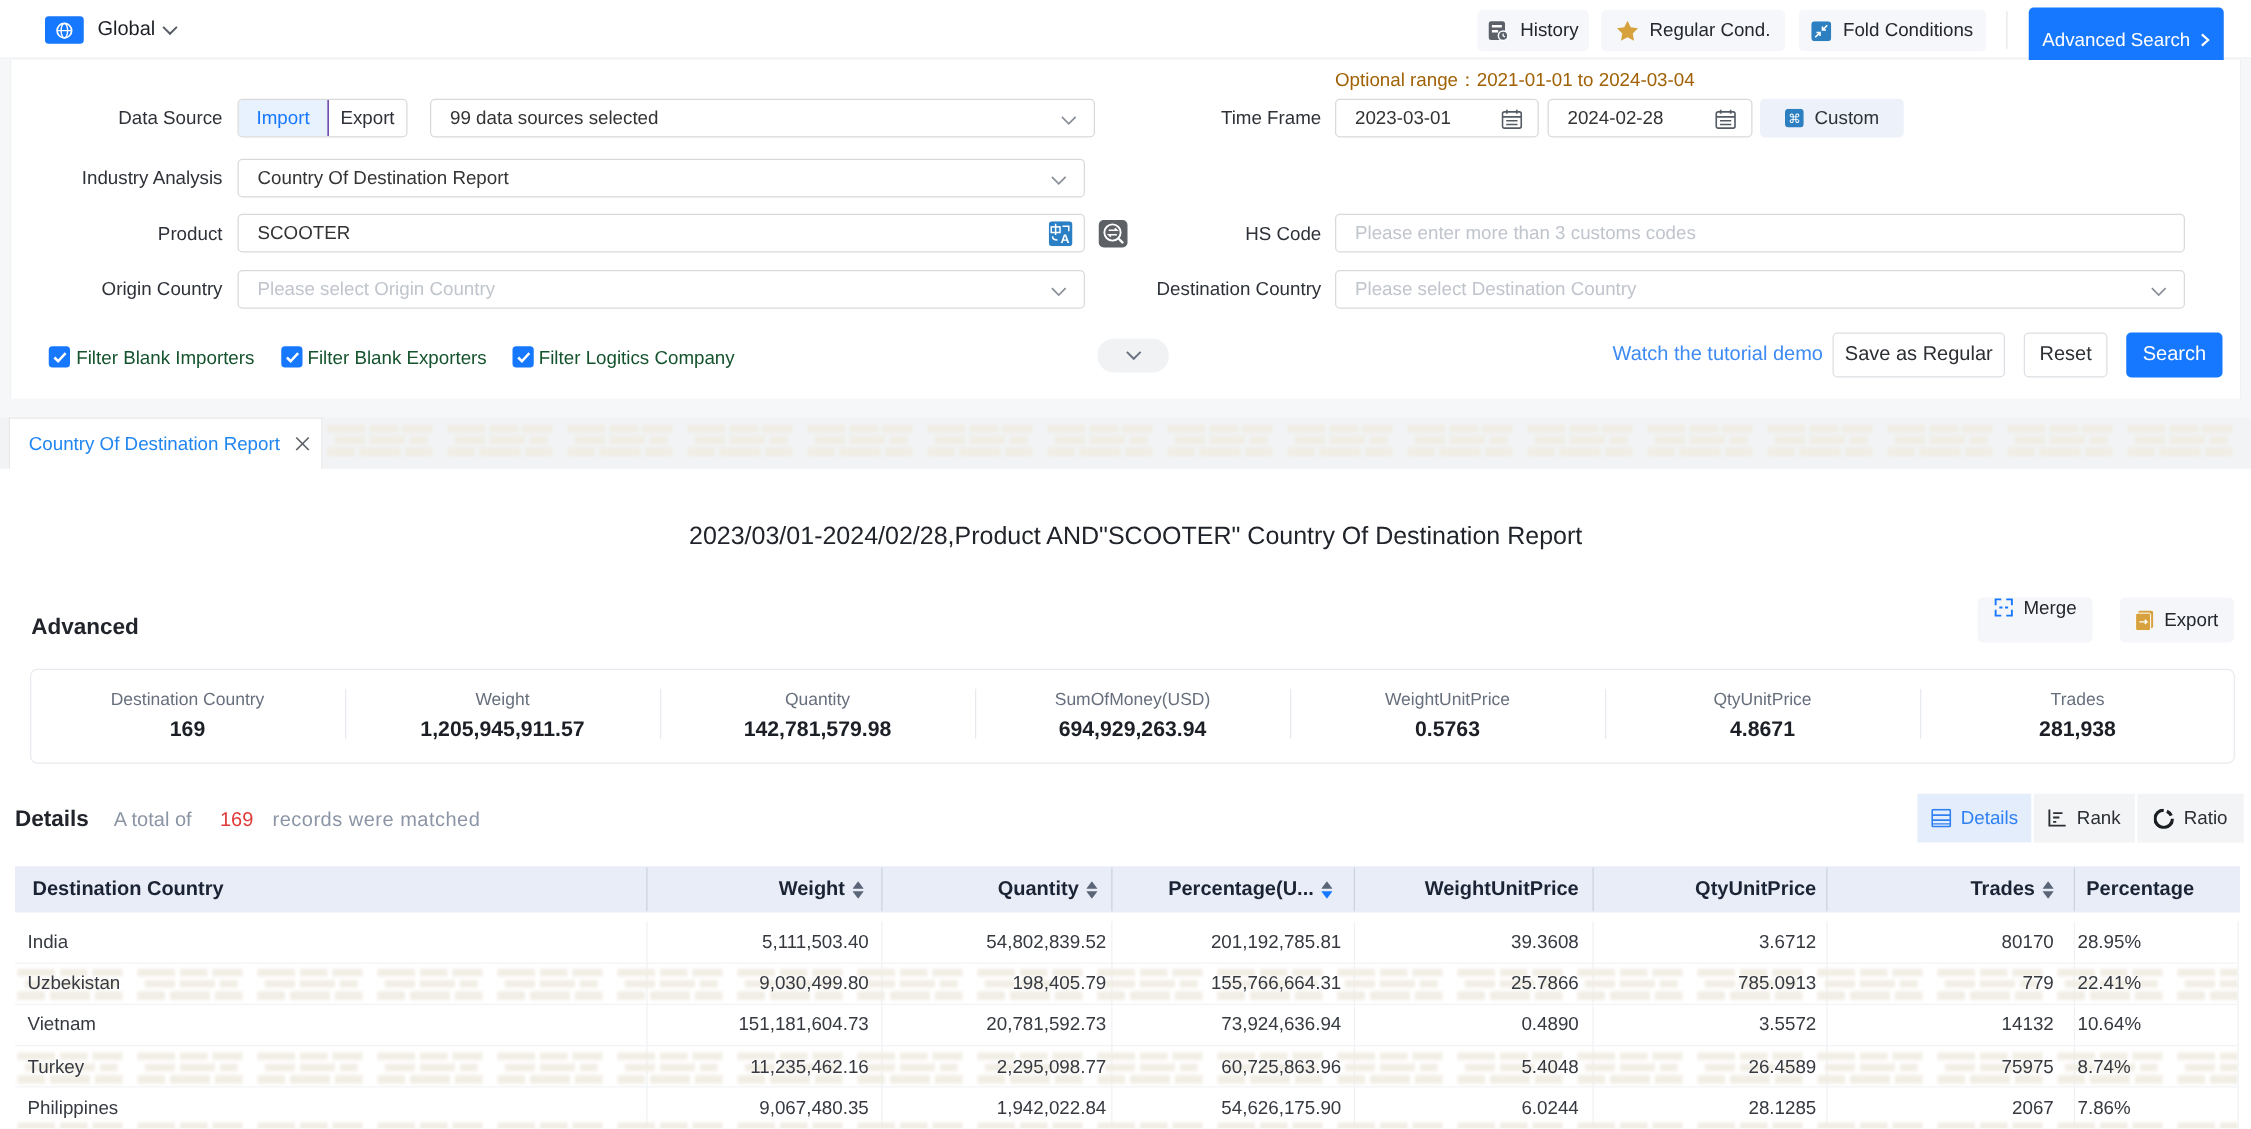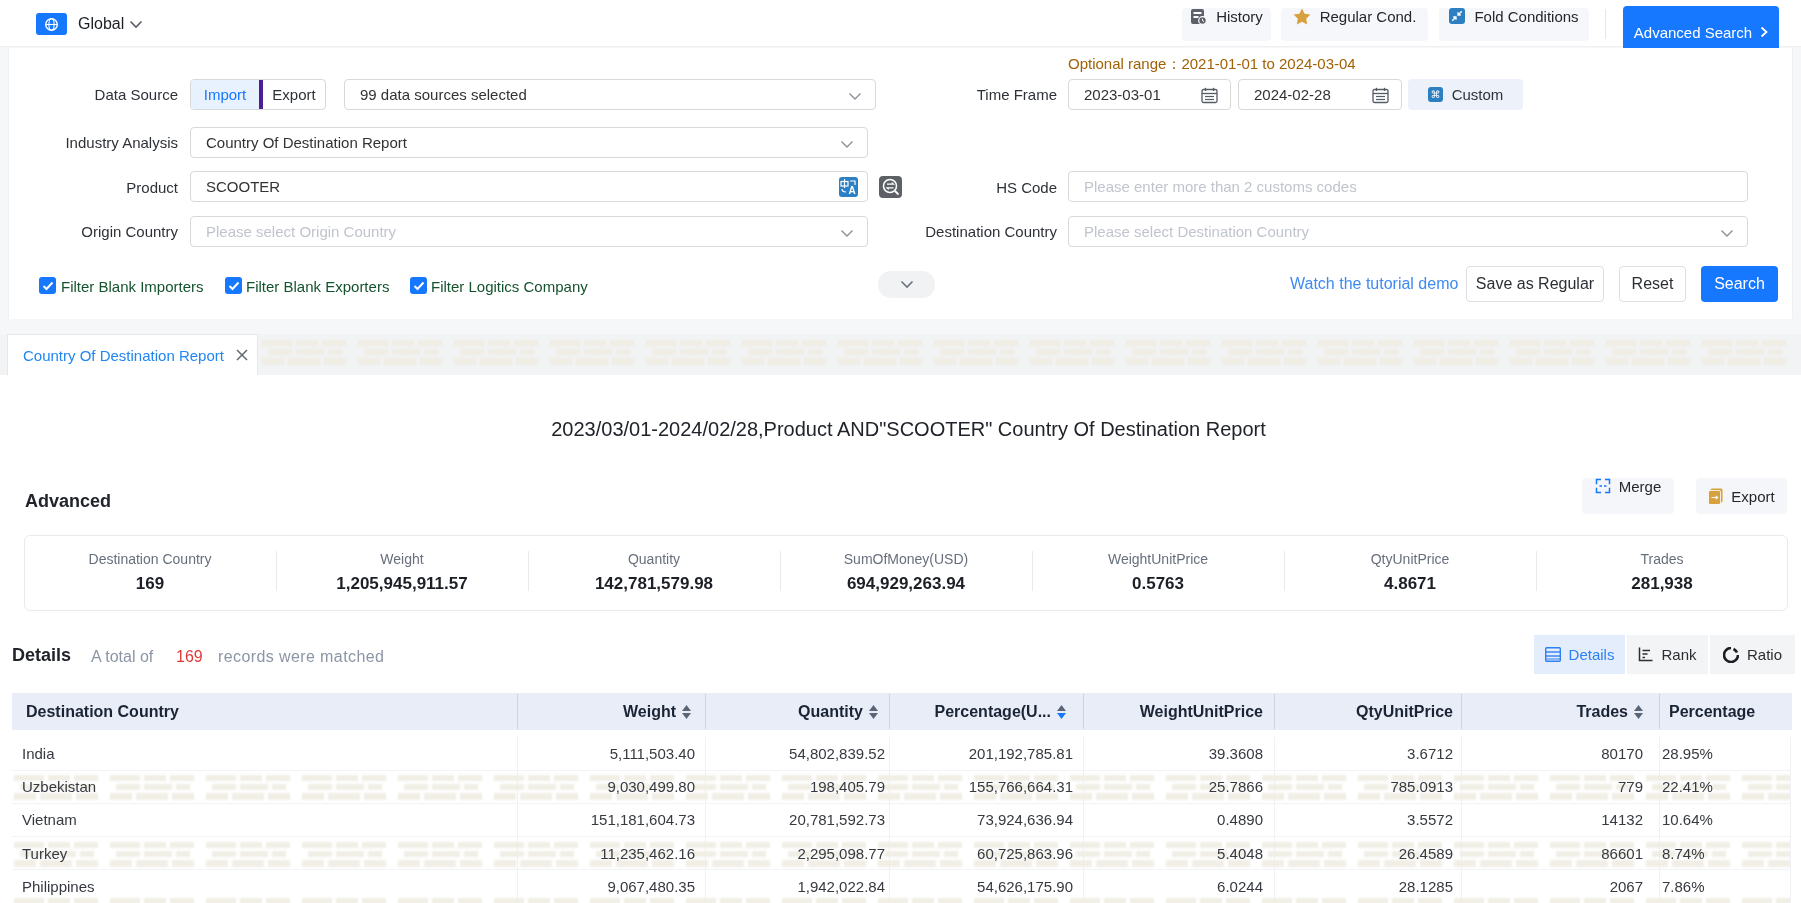--- a/index.html
+++ b/index.html
@@ -1,20 +1,20 @@
 <!DOCTYPE html>
 <html><head>
 <meta charset="utf-8">
 <style>
 *{margin:0;padding:0;box-sizing:border-box}
 html,body{width:1801px;height:903px;overflow:hidden}
 body{font-family:"Liberation Sans",sans-serif;background:#f6f7f9;position:relative}
 .abs{position:absolute}
 #topbar{position:absolute;left:0;top:0;width:1801px;height:47px;background:#fff;border-bottom:1px solid #eef0f2}
-.tbtn{position:absolute;top:8px;height:33px;background:#f5f7fa;border-radius:4px;display:flex;align-items:flex-start;justify-content:center;gap:9px;font-size:15px;color:#24272c}
+.tbtn{position:absolute;top:8px;height:33px;background:#f5f7fa;border-radius:4px;display:flex;align-items:center;justify-content:center;gap:9px;font-size:15px;color:#24272c}
 #panel{position:absolute;left:8px;top:48px;width:1785px;height:271px;background:#fff;border-left:1px solid #f0f1f3;border-right:1px solid #f0f1f3}
 .flabel{position:absolute;width:220px;text-align:right;font-size:15px;color:#2e3238}
 .inp{position:absolute;height:31px;border:1px solid #d9d9d9;border-radius:4px;background:#fff;font-size:15px;color:#333;display:flex;align-items:center;padding:0 15px}
 .ph{color:#c0c4cc}
 .chev{position:absolute;right:13px;top:12px}
 .cb{position:absolute;width:17px;height:17px;background:#1677ff;border-radius:3px;display:flex;align-items:center;justify-content:center}
 .cblab{position:absolute;font-size:15px;color:#14532d}
 .wbtn{position:absolute;top:266px;height:36px;border:1px solid #dcdfe3;border-radius:4px;background:#fff;font-size:16px;color:#2c2f33;display:flex;align-items:center;justify-content:center}
 #content{position:absolute;left:0;top:375px;width:1801px;height:528px;background:#fff}
 .statlab{position:absolute;width:252px;text-align:center;font-size:14px;color:#676f7d}
@@ -73,21 +73,21 @@
     <svg width="8" height="12" viewBox="0 0 8 12">
         <polyline points="1.5,1.5 6.5,6 1.5,10.5" fill="none" stroke="#fff" stroke-width="1.8"></polyline>
       </svg>
   </div>
 </div>
 
 <div id="panel"></div>
 
 <div class="flabel" style="left:-42px;top:86px">Data Source</div>
 <div class="abs" style="left:190px;top:79px;width:136px;height:31px;border:1px solid #d9d9d9;border-radius:4px;display:flex;background:#fff;overflow:hidden">
-  <div style="width:72px;display:flex;align-items:center;justify-content:center;background:#e8f2fe;color:#1677ff;font-size:15px;border-right:4px solid #4c1d95">Import</div>
+  <div style="width:72px;display:flex;align-items:center;justify-content:center;background:#e8f2fe;color:#1677ff;font-size:15px;border-right:1px solid #4c1d95">Import</div>
   <div style="flex:1;display:flex;align-items:center;justify-content:center;font-size:15px;color:#2e3238">Export</div>
 </div>
 <div class="inp" style="left:344px;top:79px;width:532px">99 data sources selected
   <svg class="chev" width="14" height="9" viewBox="0 0 14 9">
       <polyline points="1.5,1.5 7,7 12.5,1.5" fill="none" stroke="#8a9099" stroke-width="1.4"></polyline>
     </svg>
 </div>
 <div class="flabel" style="left:837px;top:86px">Time Frame</div>
 <div class="abs" style="left:1068px;top:55px;font-size:15px;color:#a16207">Optional range：2021-01-01 to 2024-03-04</div>
 <div class="inp" style="left:1068px;top:79px;width:163px">2023-03-01
@@ -137,21 +137,21 @@
     </svg>
 </div>
 <div class="abs" style="left:879px;top:176px;width:23px;height:22px;background:#5d6166;border-radius:4px">
   <svg width="23" height="22" viewBox="0 0 23 22">
       <circle cx="11" cy="10" r="6.5" fill="none" stroke="#fff" stroke-width="1.5"></circle>
       <line x1="16" y1="15" x2="19.5" y2="18.5" stroke="#fff" stroke-width="1.8"></line>
       <path d="M8 8.2 L14.5 8.2 L12.8 6.6 M14.5 11.8 L8 11.8 L9.7 13.4" fill="none" stroke="#fff" stroke-width="1.2"></path>
     </svg>
 </div>
 <div class="flabel" style="left:837px;top:179px">HS Code</div>
-<div class="inp ph" style="left:1068px;top:171px;width:680px">Please enter more than 2 customs codes</div>
+<div class="inp ph" style="left:1068px;top:171px;width:680px">Please enter more than 3 customs codes</div>
 
 <div class="flabel" style="left:-42px;top:223px">Origin Country</div>
 <div class="inp ph" style="left:190px;top:216px;width:678px">Please select Origin Country
   <svg class="chev" width="14" height="9" viewBox="0 0 14 9">
       <polyline points="1.5,1.5 7,7 12.5,1.5" fill="none" stroke="#8a9099" stroke-width="1.4"></polyline>
     </svg>
 </div>
 <div class="flabel" style="left:837px;top:223px">Destination Country</div>
 <div class="inp ph" style="left:1068px;top:216px;width:680px">Please select Destination Country
   <svg class="chev" width="14" height="9" viewBox="0 0 14 9">
@@ -443,21 +443,21 @@
 <div class="num" style="left:1274px;width:179px;top:803px">3.5572</div>
 <div class="num" style="left:1461px;width:182px;top:803px">14132</div>
 <div class="cname" style="left:1662px;top:803px">10.64%</div>
 
 <div class="cname" style="top:837px">Turkey</div>
 <div class="num" style="left:517px;width:178px;top:837px">11,235,462.16</div>
 <div class="num" style="left:705px;width:180px;top:837px">2,295,098.77</div>
 <div class="num" style="left:889px;width:184px;top:837px">60,725,863.96</div>
 <div class="num" style="left:1083px;width:180px;top:837px">5.4048</div>
 <div class="num" style="left:1274px;width:179px;top:837px">26.4589</div>
-<div class="num" style="left:1461px;width:182px;top:837px">86601</div>
+<div class="num" style="left:1461px;width:182px;top:837px">75975</div>
 <div class="cname" style="left:1662px;top:837px">8.74%</div>
 
 <div class="cname" style="top:870px">Philippines</div>
 <div class="num" style="left:517px;width:178px;top:870px">9,067,480.35</div>
 <div class="num" style="left:705px;width:180px;top:870px">1,942,022.84</div>
 <div class="num" style="left:889px;width:184px;top:870px">54,626,175.90</div>
 <div class="num" style="left:1083px;width:180px;top:870px">6.0244</div>
 <div class="num" style="left:1274px;width:179px;top:870px">28.1285</div>
 <div class="num" style="left:1461px;width:182px;top:870px">2067</div>
 <div class="cname" style="left:1662px;top:870px">7.86%</div>

